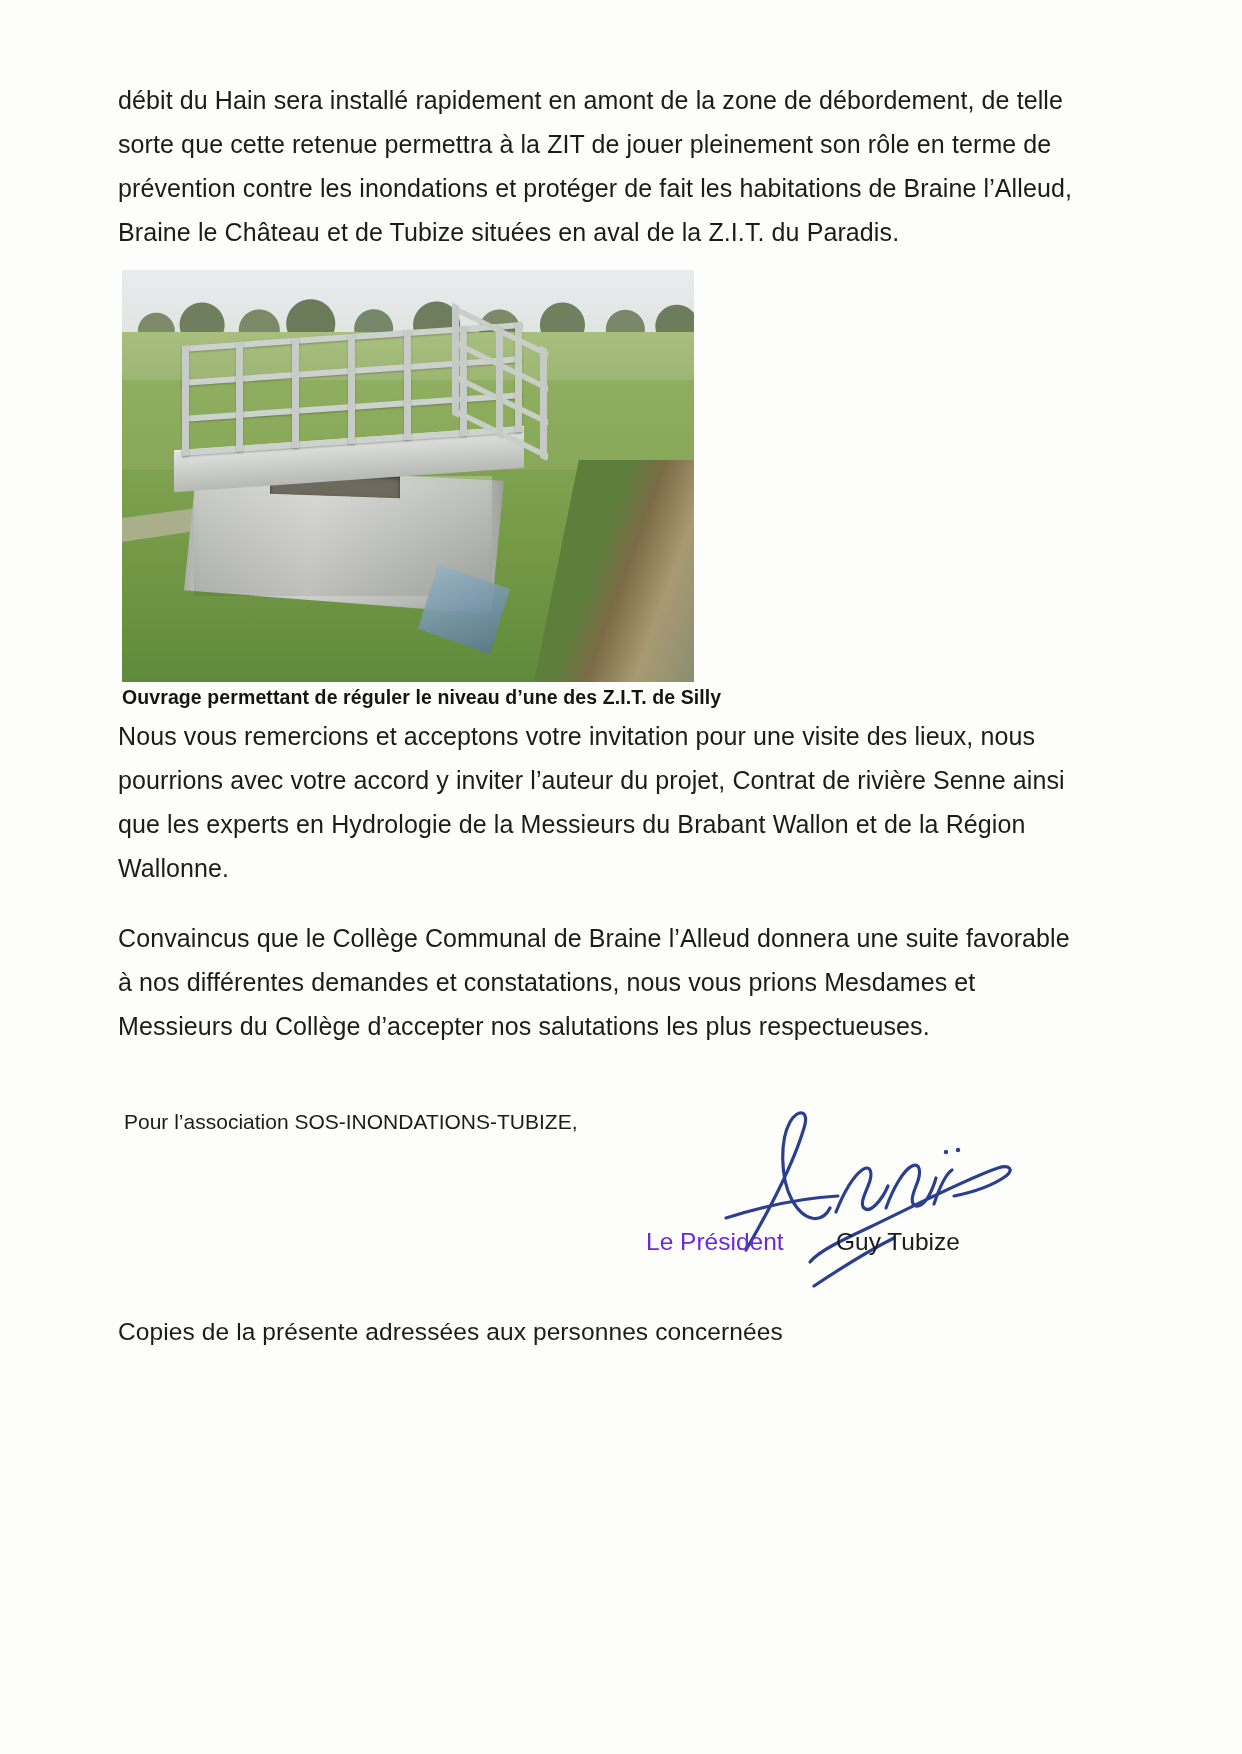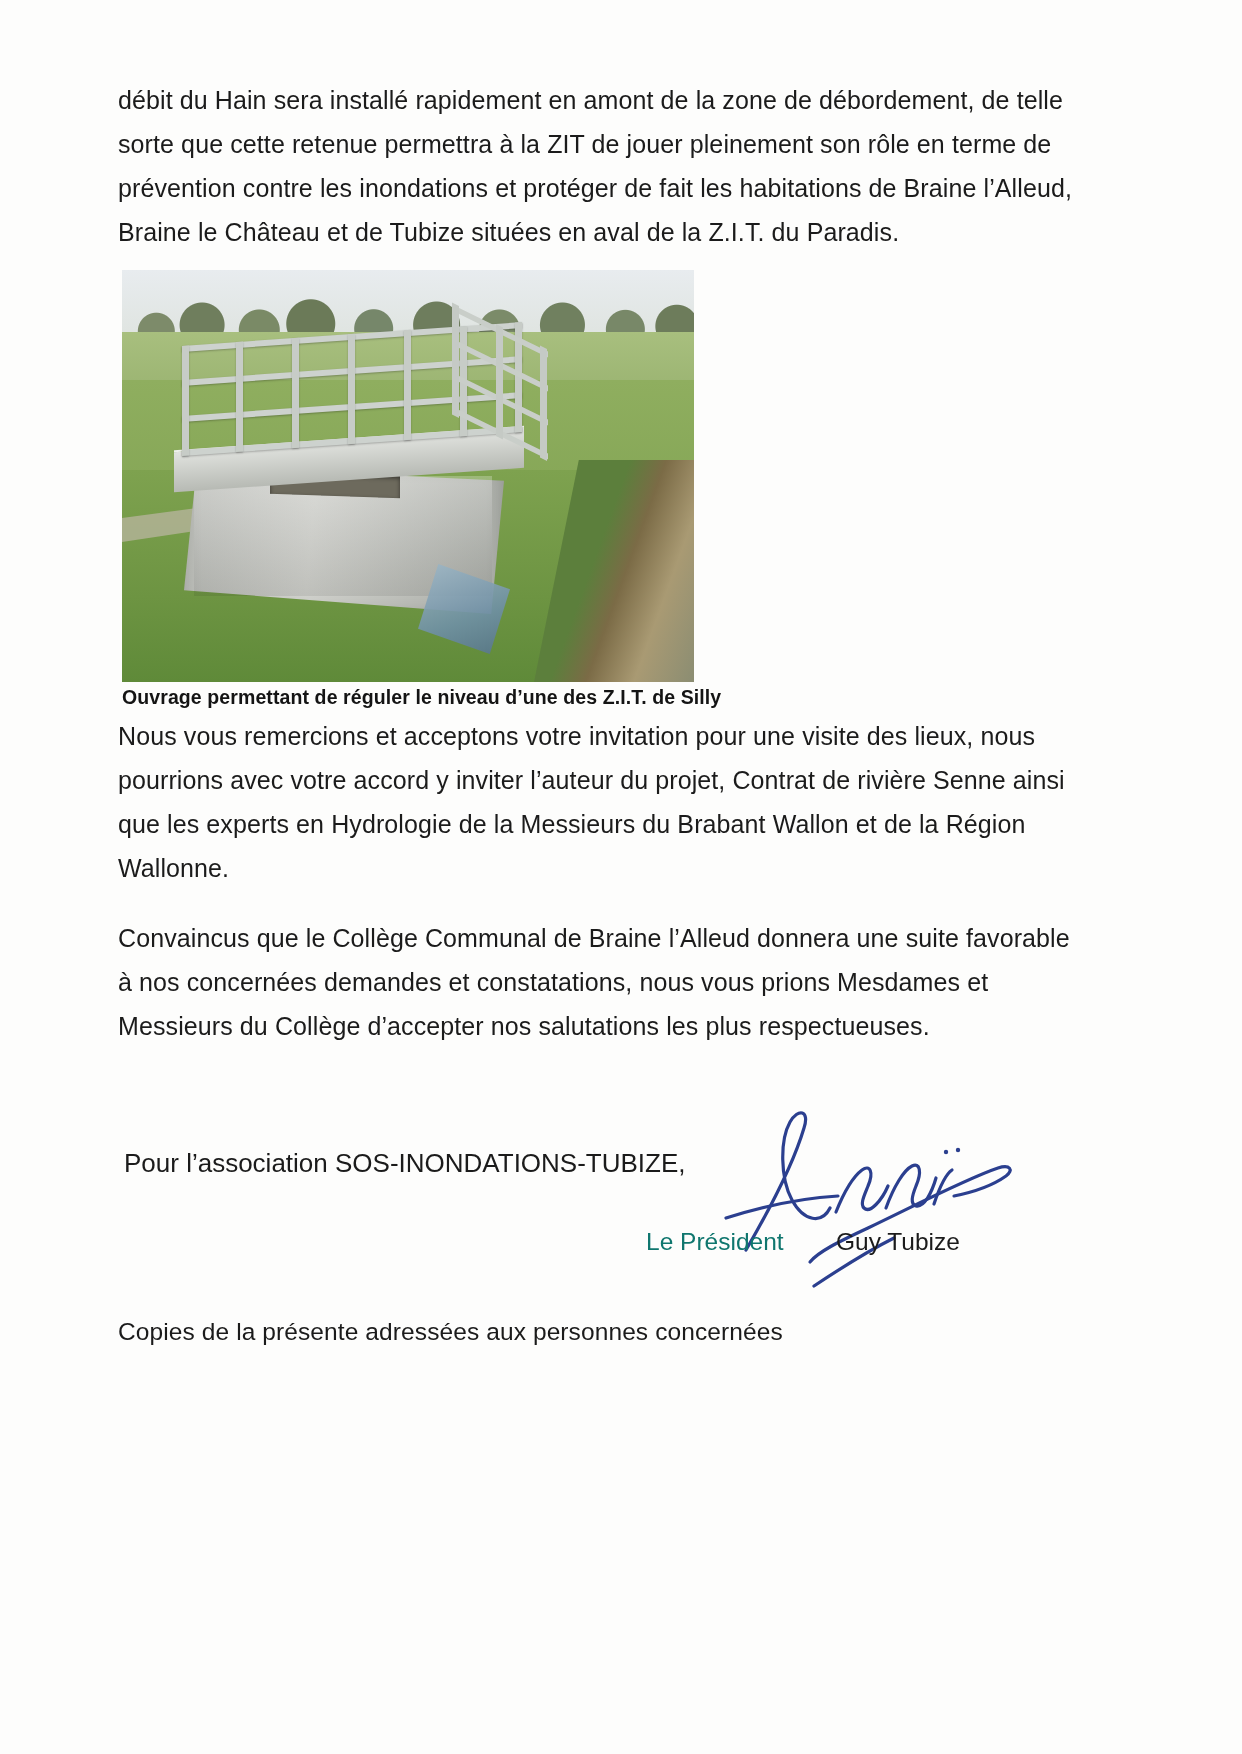--- a/index.html
+++ b/index.html
@@ -173,35 +173,34 @@
   }
   
   .sig-area {
     position: relative;
     margin-top: 62px;
     height: 190px;
   }
   .sig-label {
     position: absolute;
     left: 6px; top: 0;
-    font-size: 26px;
+    font-size: 21px;
     color: #1b1b1b;
-    margin-top: 38px;
   }
   .sig-svg {
     position: absolute;
     left: 600px;
     top: -10px;
   }
   .president {
     position: absolute;
     left: 528px;
     top: 118px;
     font-size: 24.5px;
-    color: #0f766e;
+    color: #6d28d9;
   }
   .signer {
     position: absolute;
     left: 718px;
     top: 118px;
     font-size: 24.5px;
     color: #1b1b1b;
   }
   .contact {
     margin-top: 4px;
@@ -263,21 +262,21 @@
           <div class="post" style="left:0"></div>
           <div class="post" style="left:44px"></div>
           <div class="post" style="left:88px"></div>
         </div>
       </div>
       <div class="caption">Ouvrage permettant de réguler le niveau d’une des Z.I.T. de Silly</div>
     </div>
 
     <p>Nous vous remercions et acceptons votre invitation pour une visite des lieux, nous pourrions avec votre accord y inviter l’auteur du projet, Contrat de rivière Senne ainsi que les experts en Hydrologie de la Messieurs du Brabant Wallon et de la Région Wallonne.</p>
 
-    <p>Convaincus que le Collège Communal de Braine l’Alleud donnera une suite favorable à nos concernées demandes et constatations, nous vous prions Mesdames et Messieurs du Collège d’accepter nos salutations les plus respectueuses.</p>
+    <p>Convaincus que le Collège Communal de Braine l’Alleud donnera une suite favorable à nos différentes demandes et constatations, nous vous prions Mesdames et Messieurs du Collège d’accepter nos salutations les plus respectueuses.</p>
 
     <div class="sig-area">
       <div class="sig-label">Pour l’association SOS-INONDATIONS-TUBIZE,</div>
 
       <svg class="sig-svg" width="300" height="190" viewBox="0 0 300 190">
         <g fill="none" stroke="#2b3f8f" stroke-width="3.2" stroke-linecap="round" stroke-linejoin="round">
           <path d="M28 150 C 60 95, 78 55, 86 28 C 92 10, 80 8, 72 22 C 62 40, 62 78, 74 100 C 86 122, 104 124, 112 108"></path>
           <path d="M8 118 C 46 106, 84 98, 120 96"></path>
           <path d="M118 112 C 126 92, 136 76, 144 70 C 152 64, 156 72, 150 86 C 146 96, 142 104, 146 108 C 152 114, 164 100, 170 86"></path>
           <path d="M168 108 C 176 86, 186 70, 194 66 C 202 62, 204 72, 198 86 C 194 96, 192 104, 198 106 C 206 108, 214 92, 218 78"></path>

